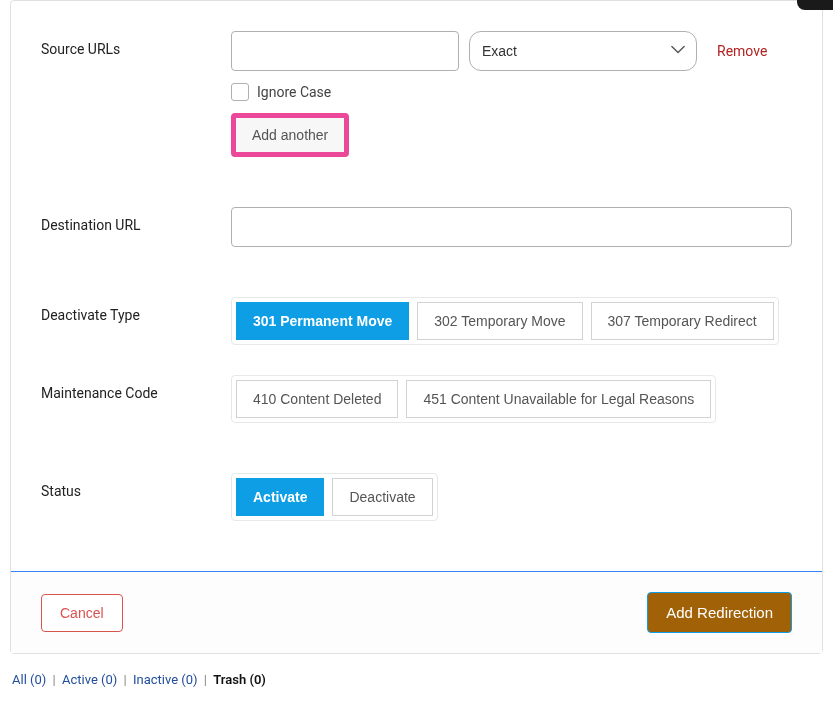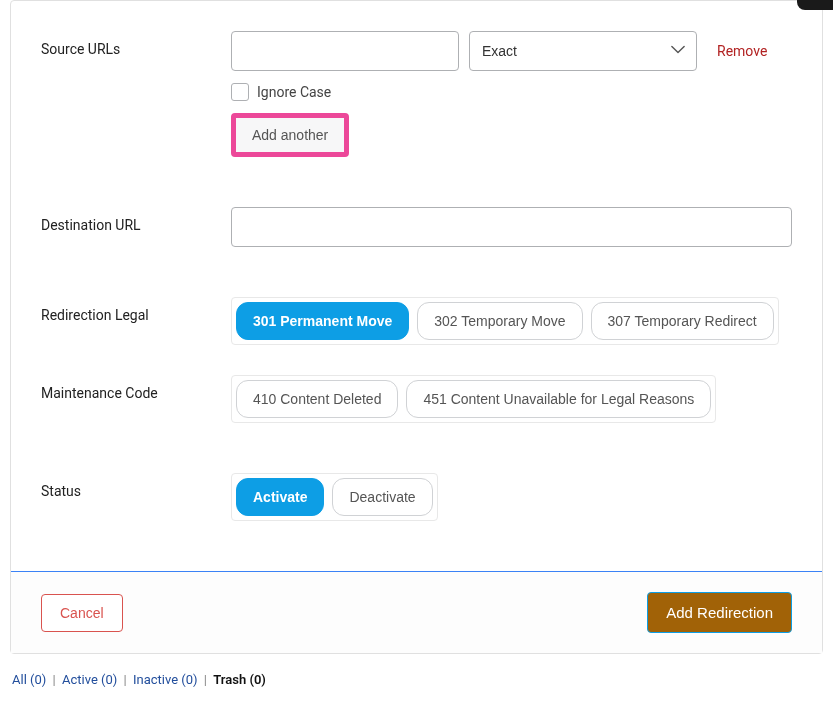--- a/index.html
+++ b/index.html
@@ -60,21 +60,21 @@
       font-size: 14px;
       width: 228px;
       background: #fff;
     }
     .select-wrap {
       position: relative;
       width: 228px;
     }
     .select-input {
       border: 1px solid #aeb0b3;
-      border-radius: 4px;
+      border-radius: 12px;
       height: 40px;
       padding: 6px 30px 6px 12px;
       font-size: 14px;
       width: 100%;
       background: #fff;
       appearance: none;
       -webkit-appearance: none;
       cursor: pointer;
       color: #333;
     }
@@ -139,21 +139,21 @@
       gap: 8px;
       border: 1px solid #e8e8e8;
       border-radius: 4px;
       padding: 4px;
       background: #fff;
     }
     .pill {
       border: 1px solid #d0d2d5;
       background: #fff;
       color: #555;
-      border-radius: 12px;
+      border-radius: 0;
       padding: 10px 16px;
       font-size: 14px;
       cursor: pointer;
       font-weight: 500;
     }
     .pill.active {
       background: #0d9ee5;
       border-color: #0d9ee5;
       color: #fff;
       font-weight: 700;
@@ -247,21 +247,21 @@
       </div>
 
       <div class="form-row section">
         <div class="label-col">Destination URL</div>
         <div class="field-col">
           <input type="text" class="dest-input" value="" style="">
         </div>
       </div>
 
       <div class="form-row section">
-        <div class="label-col">Redirection Legal</div>
+        <div class="label-col">Deactivate Type</div>
         <div class="field-col">
           <div class="pill-group">
             <button class="pill active">301 Permanent Move</button>
             <button class="pill">302 Temporary Move</button>
             <button class="pill">307 Temporary Redirect</button>
           </div>
         </div>
       </div>
 
       <div class="form-row" style="margin-top:30px;">

